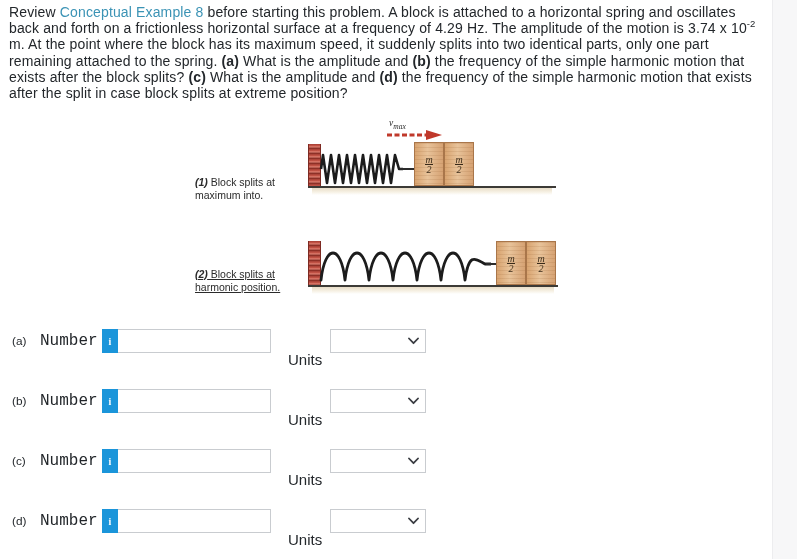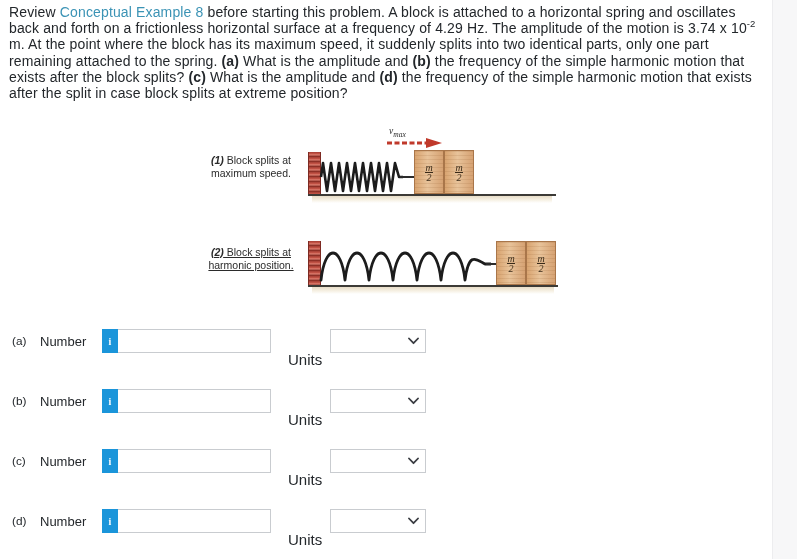--- a/index.html
+++ b/index.html
@@ -62,25 +62,26 @@
   
   #figure {
     position: absolute;
     left: 195px;
     top: 118px;
     width: 400px;
     height: 185px;
   }
   .fig-caption {
     position: absolute;
-    text-align: center;
+    text-align: left;
     font-size: 10.5px;
     line-height: 13px;
     color: #2b2b2b;
     width: 112px;
+    margin-top: 22px;
   }
   .fig-caption .num { font-weight: 700; font-style: italic; }
   #caption-1 { left: 0px; top: 36px; }
   #caption-2 { left: 0px; top: 128px; text-decoration: underline; }
 
   .scene { position: absolute; }
 
   
   .wall {
     position: absolute;
@@ -157,22 +158,23 @@
   }
   .row-letter {
     width: 28px;
     text-align: left;
     margin-left: 12px;
     font-size: 11.8px;
     color: #23272b;
   }
   .row-number-label {
     width: 60px;
-    font-size: 13px;
-    color: #23272b;
+    font-size: 16px;
+    color: #23272b;
+    font-family: Liberation Mono, monospace;
   }
   .field-wrap {
     display: flex;
     align-items: stretch;
     height: 24px;
     margin-left: 2px;
   }
   .info-btn {
     width: 16px;
     height: 24px;
@@ -244,24 +246,24 @@
 <div id="page">
 
   <div id="problem-statement">
     <span>Review </span><a class="lnk" href="#">Conceptual Example 8</a><span> before starting this problem. A block is attached to a horizontal spring and oscillates back and forth on a frictionless horizontal surface at a frequency of 4.29 Hz. The amplitude of the motion is 3.74 x 10</span><sup>-2</sup><span> m. At the point where the block has its maximum speed, it suddenly splits into two identical parts, only one part remaining attached to the spring. </span><b>(a)</b><span> What is the amplitude and </span><b>(b)</b><span> the frequency of the simple harmonic motion that exists after the block splits? </span><b>(c)</b><span> What is the amplitude and </span><b>(d)</b><span> the frequency of the simple harmonic motion that exists after the split in case block splits at extreme position?</span>
   </div>
 
   <div id="figure">
 
     <div class="fig-caption" id="caption-1">
       <span class="num">(1)</span><span> Block splits at</span><br>
-      <span>maximum speed.</span>
+      <span>maximum into.</span>
     </div>
 
-    <div class="scene" id="scene-1" style="left:113px; top:8px; width:287px; height:82px;">
+    <div class="scene" id="scene-1" style="left:113px; top:0; width:287px; height:82px;">
 
       <div id="vmax-label" style="left:81px; top:0px;">
         <span>v</span><span class="sub">max</span>
       </div>
       <svg id="vmax-arrow" width="58" height="12" style="left:78px; top:11px;">
         <line x1="1" y1="6" x2="42" y2="6" stroke="#c0392b" stroke-width="3.2" stroke-dasharray="5 2.5"></line>
         <polygon points="40,1 56,6 40,11" fill="#c0392b"></polygon>
       </svg>
 
       <div class="wall" style="left:0px; top:26px; height:42px;"></div>

